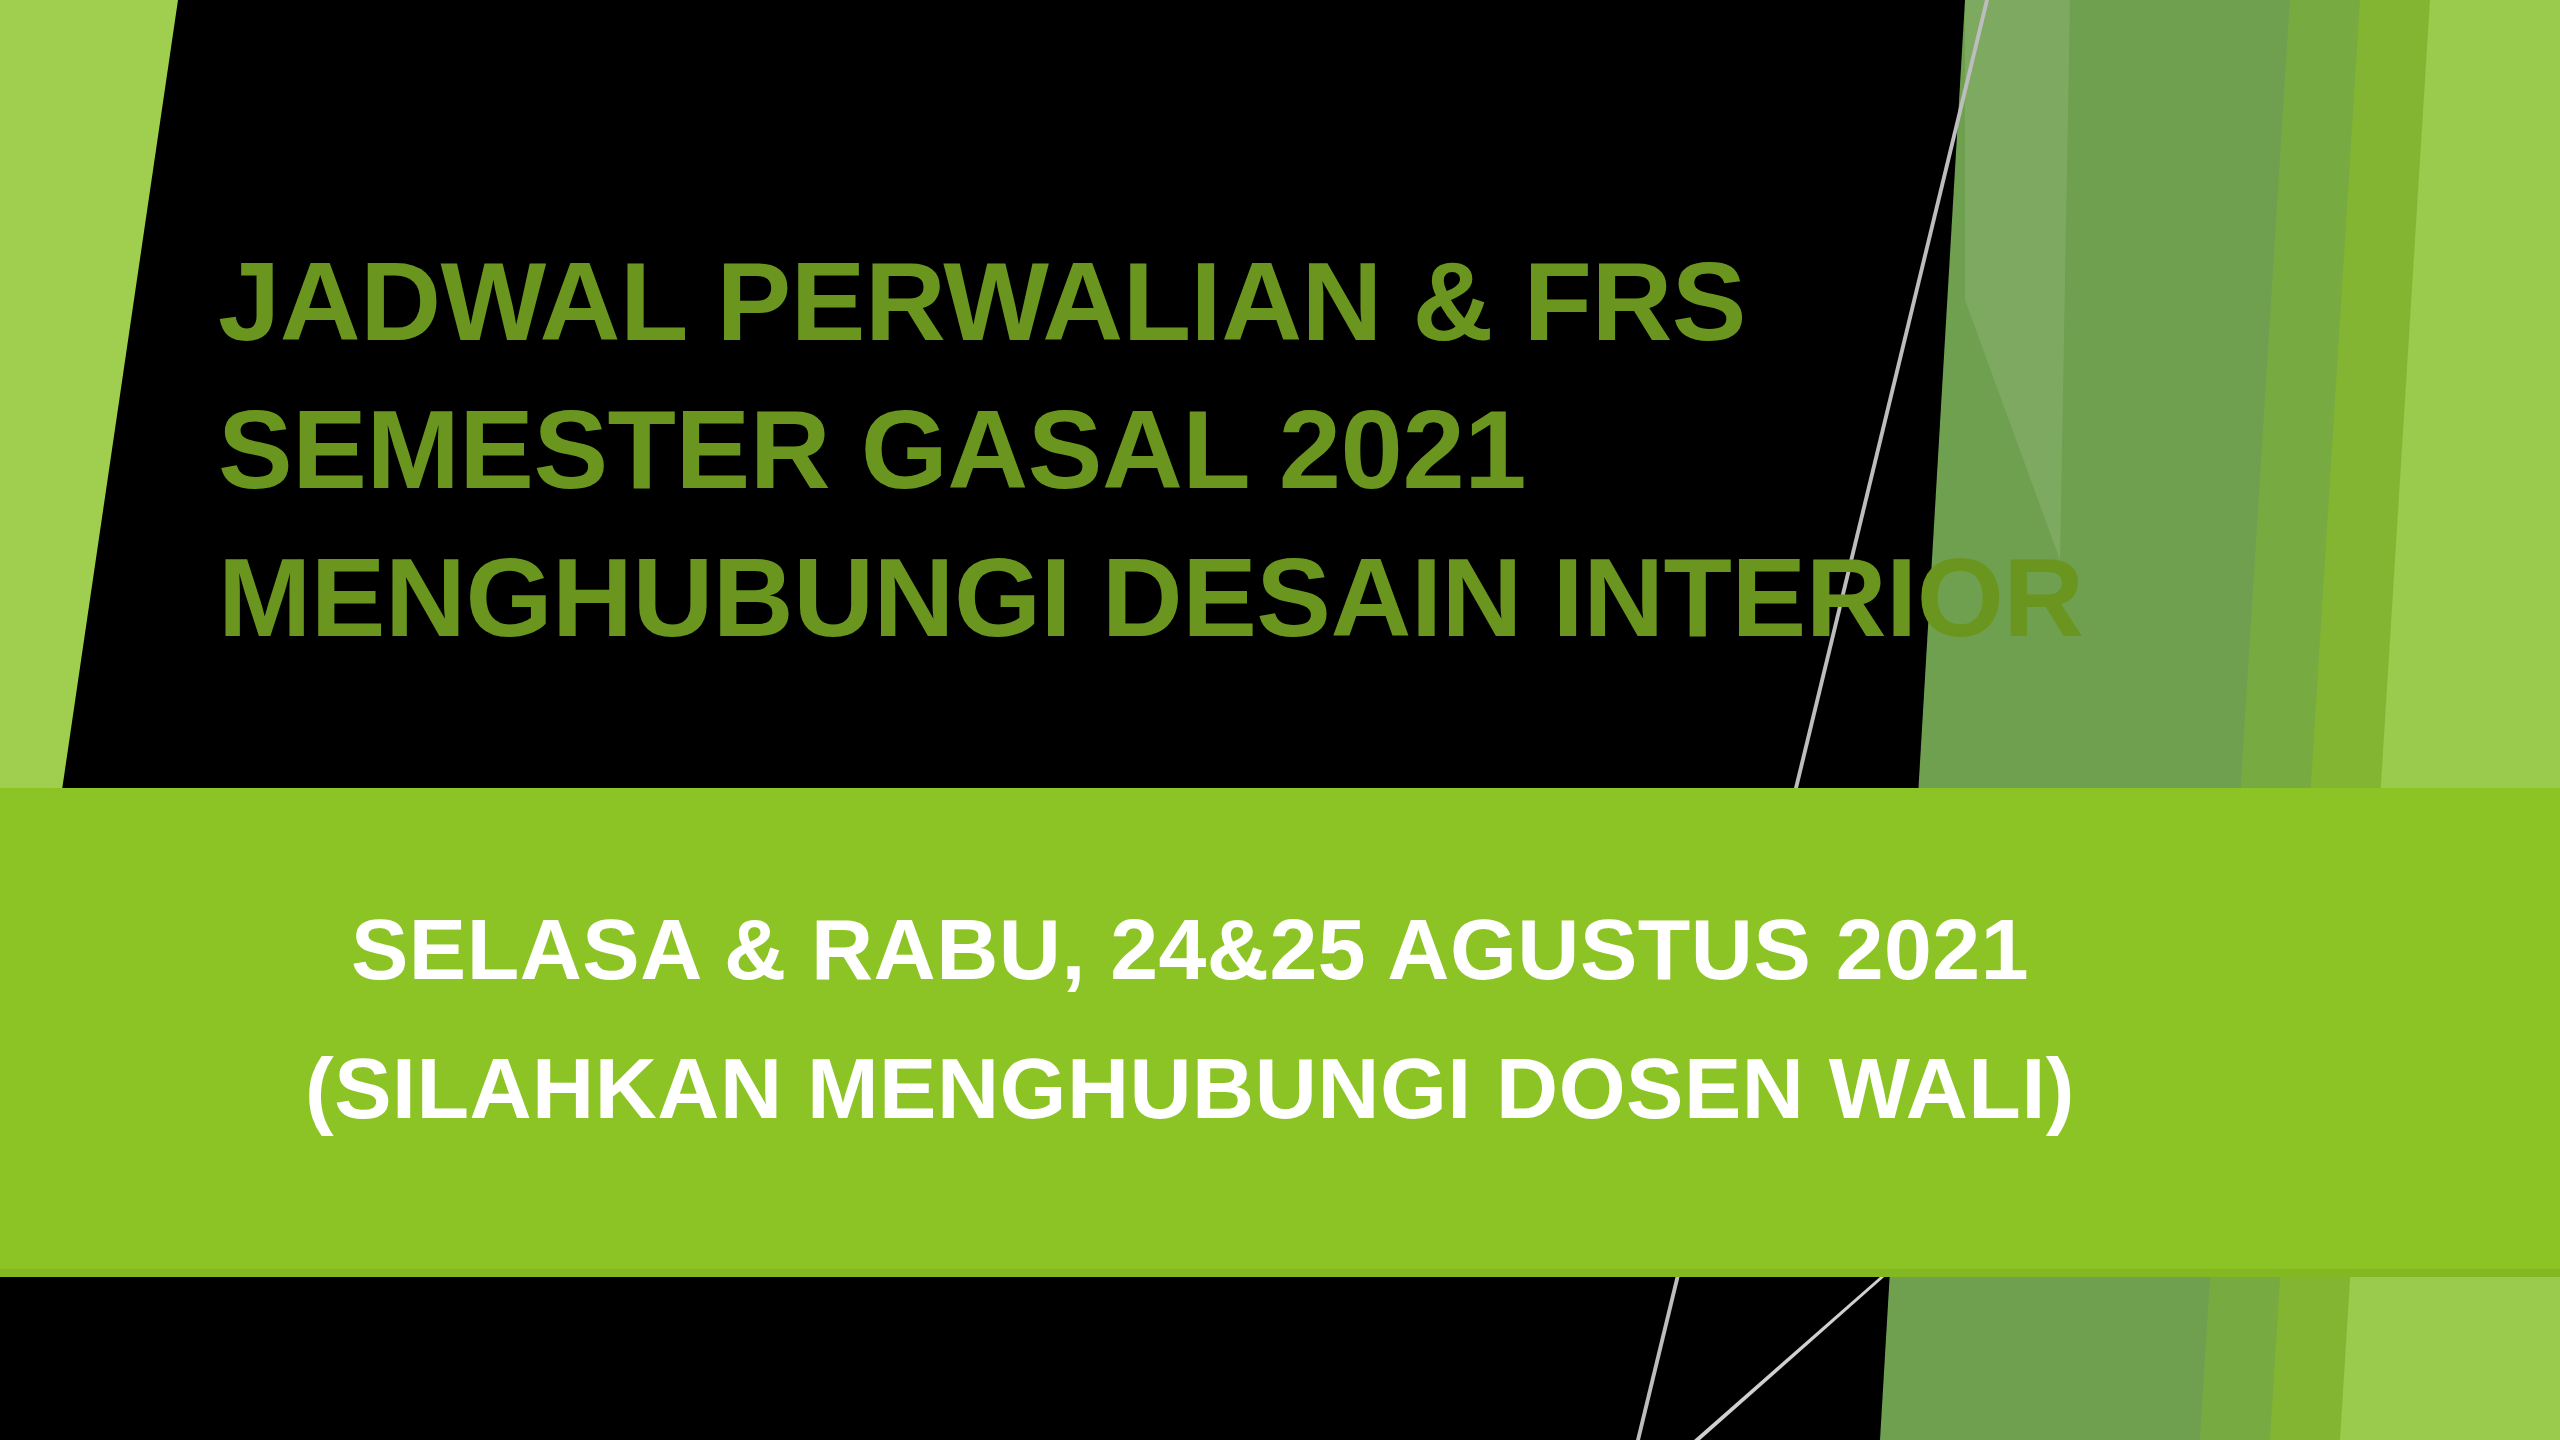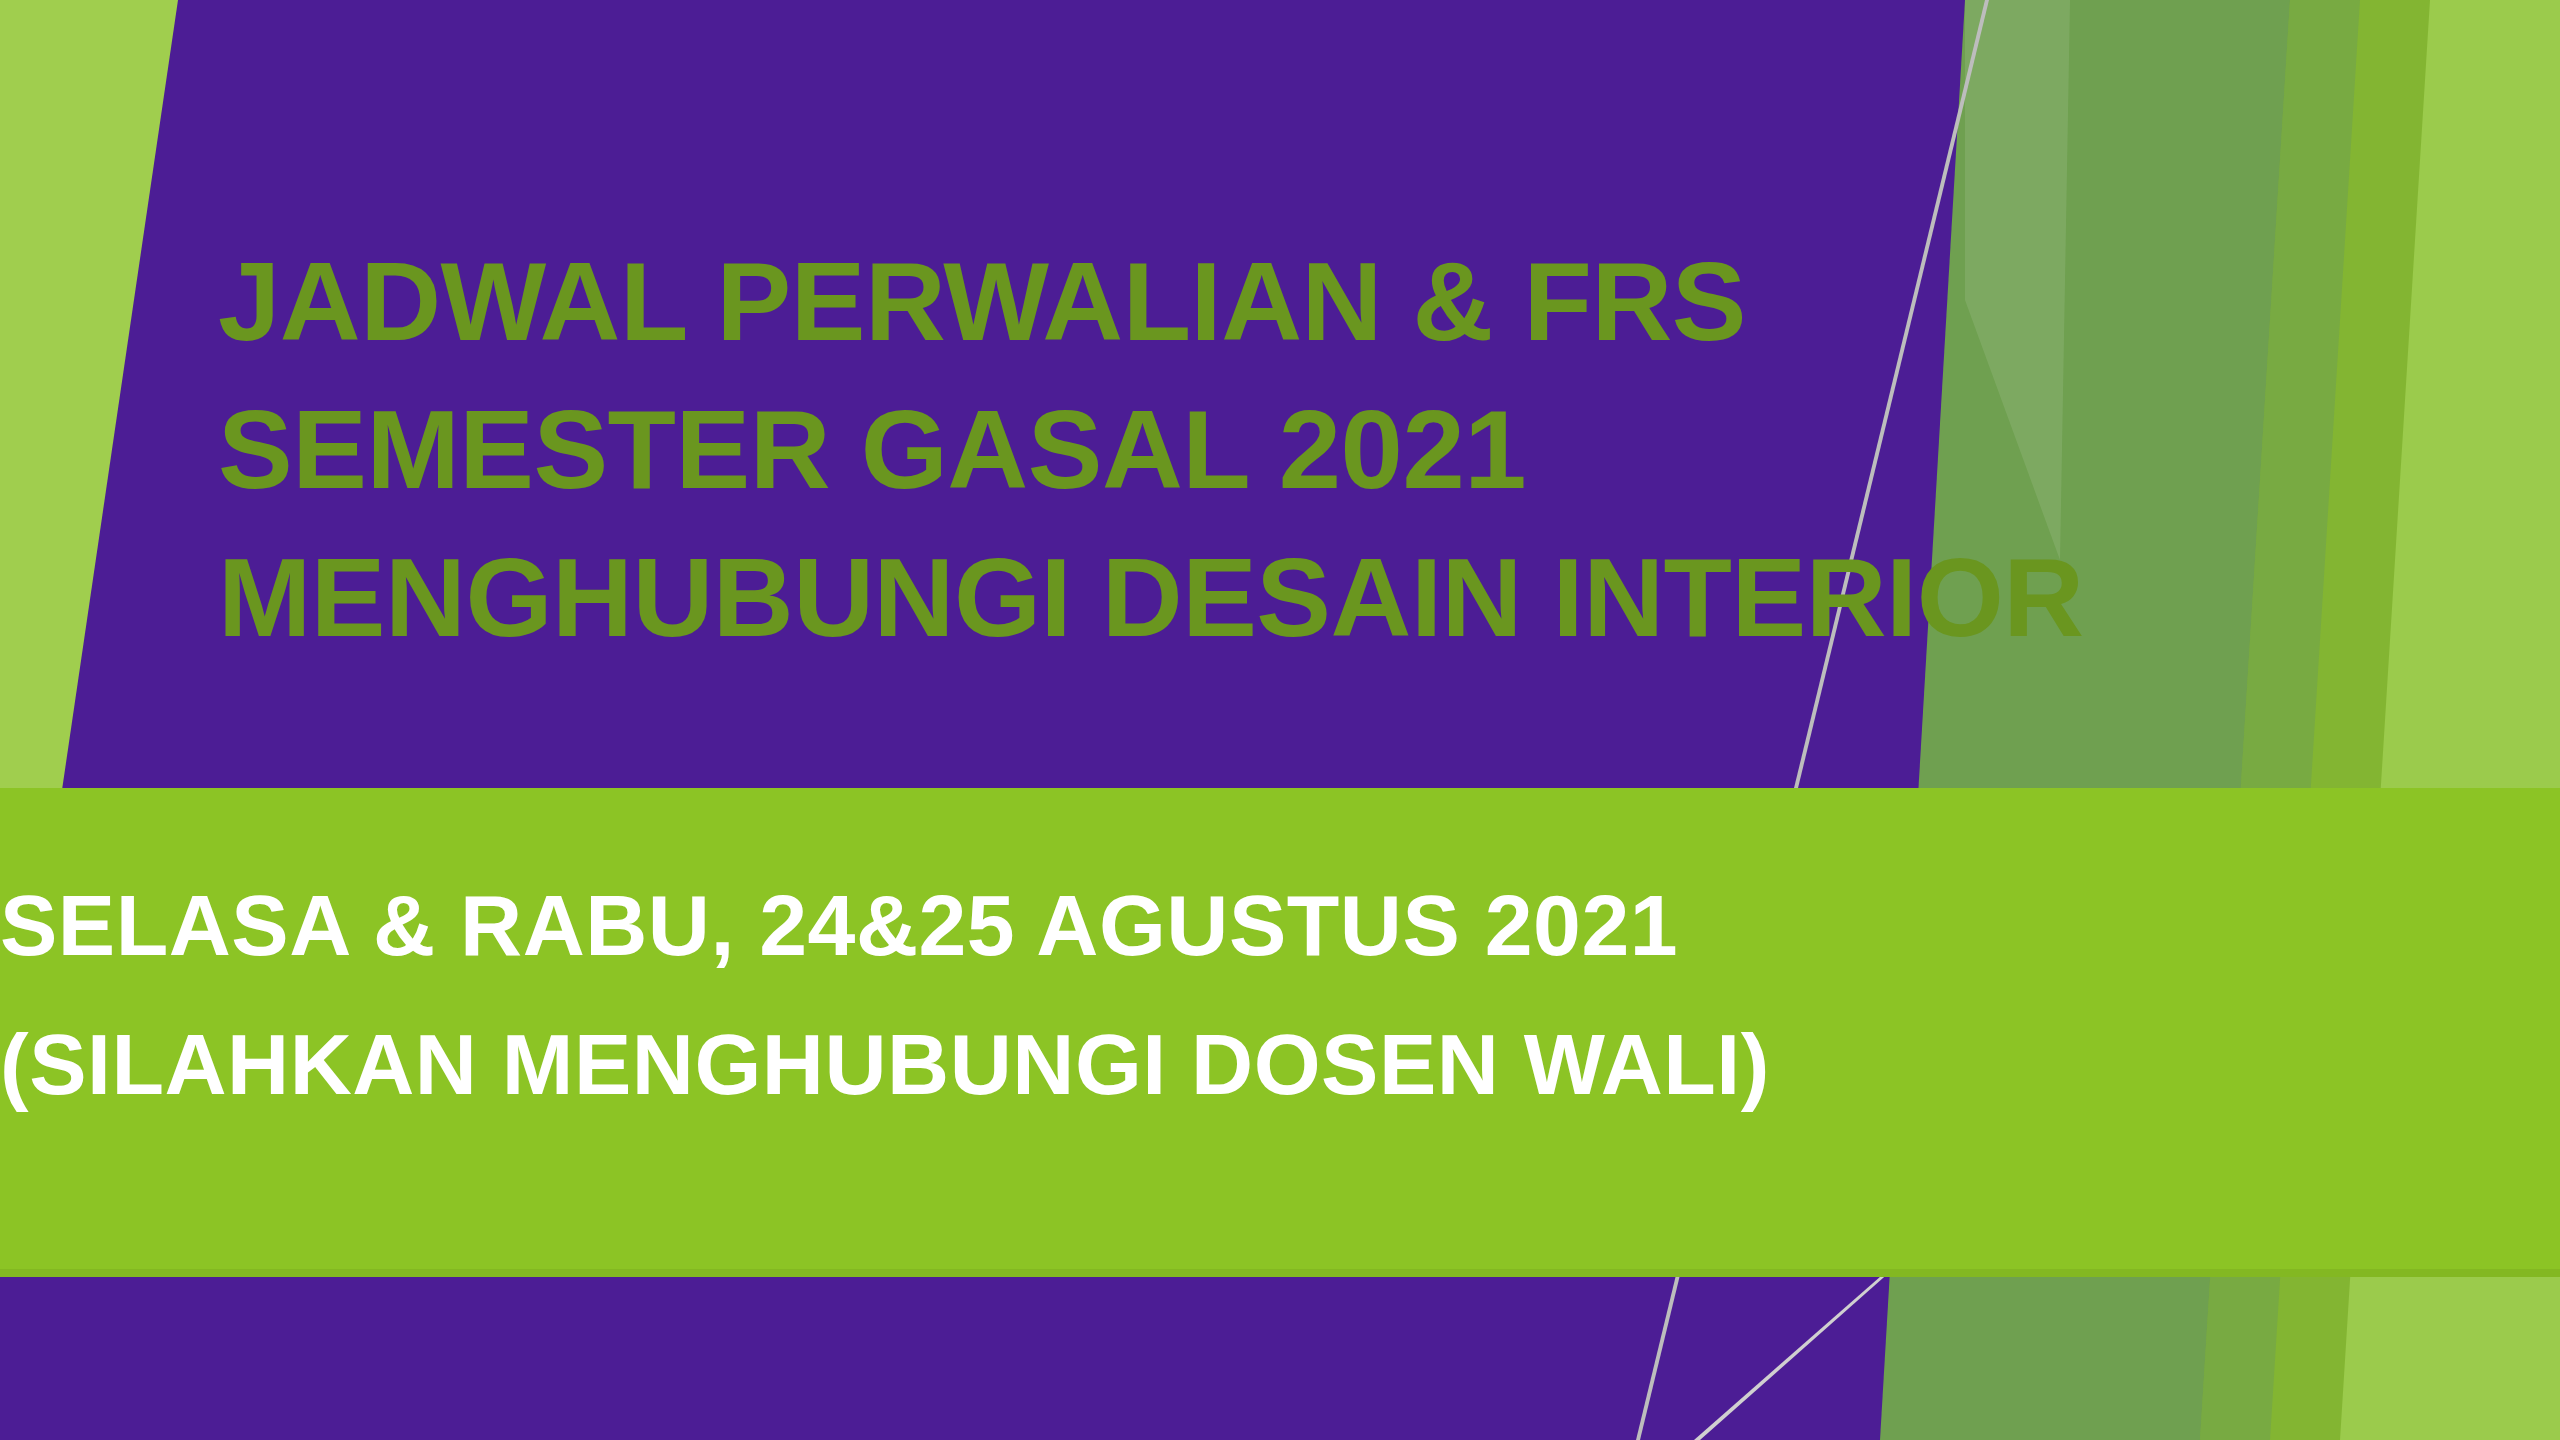--- a/index.html
+++ b/index.html
@@ -9,21 +9,21 @@
     background: #ffffff;
   }
   body {
     font-family: "Liberation Sans", sans-serif;
   }
 
   #slide {
     position: relative;
     width: 2560px;
     height: 1440px;
-    background: #4c1d95;
+    background: #000000;
     overflow: hidden;
   }
 
   
   #decor-layer {
     position: absolute;
     inset: 0;
     width: 100%;
     height: 100%;
     pointer-events: none;
@@ -67,23 +67,24 @@
     font-weight: bold;
     line-height: 1.32;
     letter-spacing: -0.5px;
     white-space: nowrap;
   }
 
   
   #subtitle-block {
     position: absolute;
     left: 0;
-    top: 856px;
+    top: 880px;
     width: 2380px;
     z-index: 5;
+    text-align: center;
   }
   .subtitle-line {
     color: #ffffff;
     font-size: 86px;
     font-weight: bold;
     line-height: 1.62;
     letter-spacing: 0.5px;
     white-space: nowrap;
   }
 </style>

